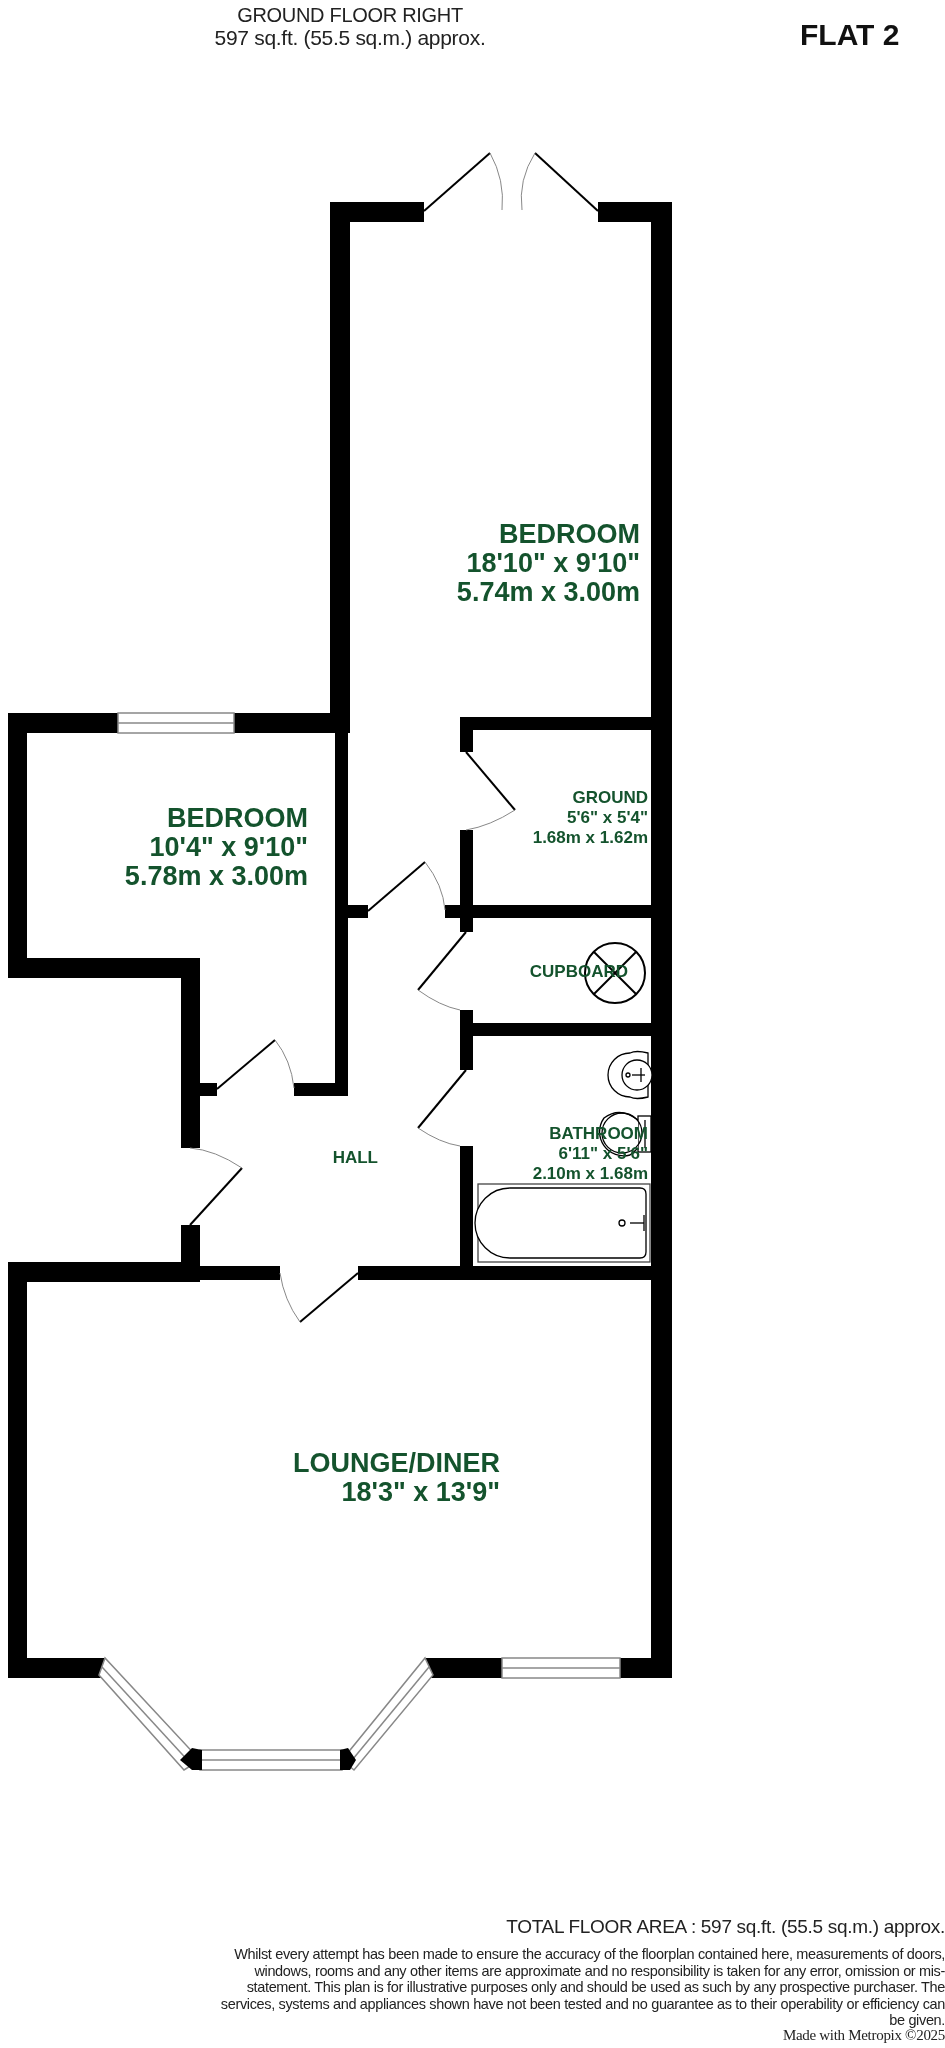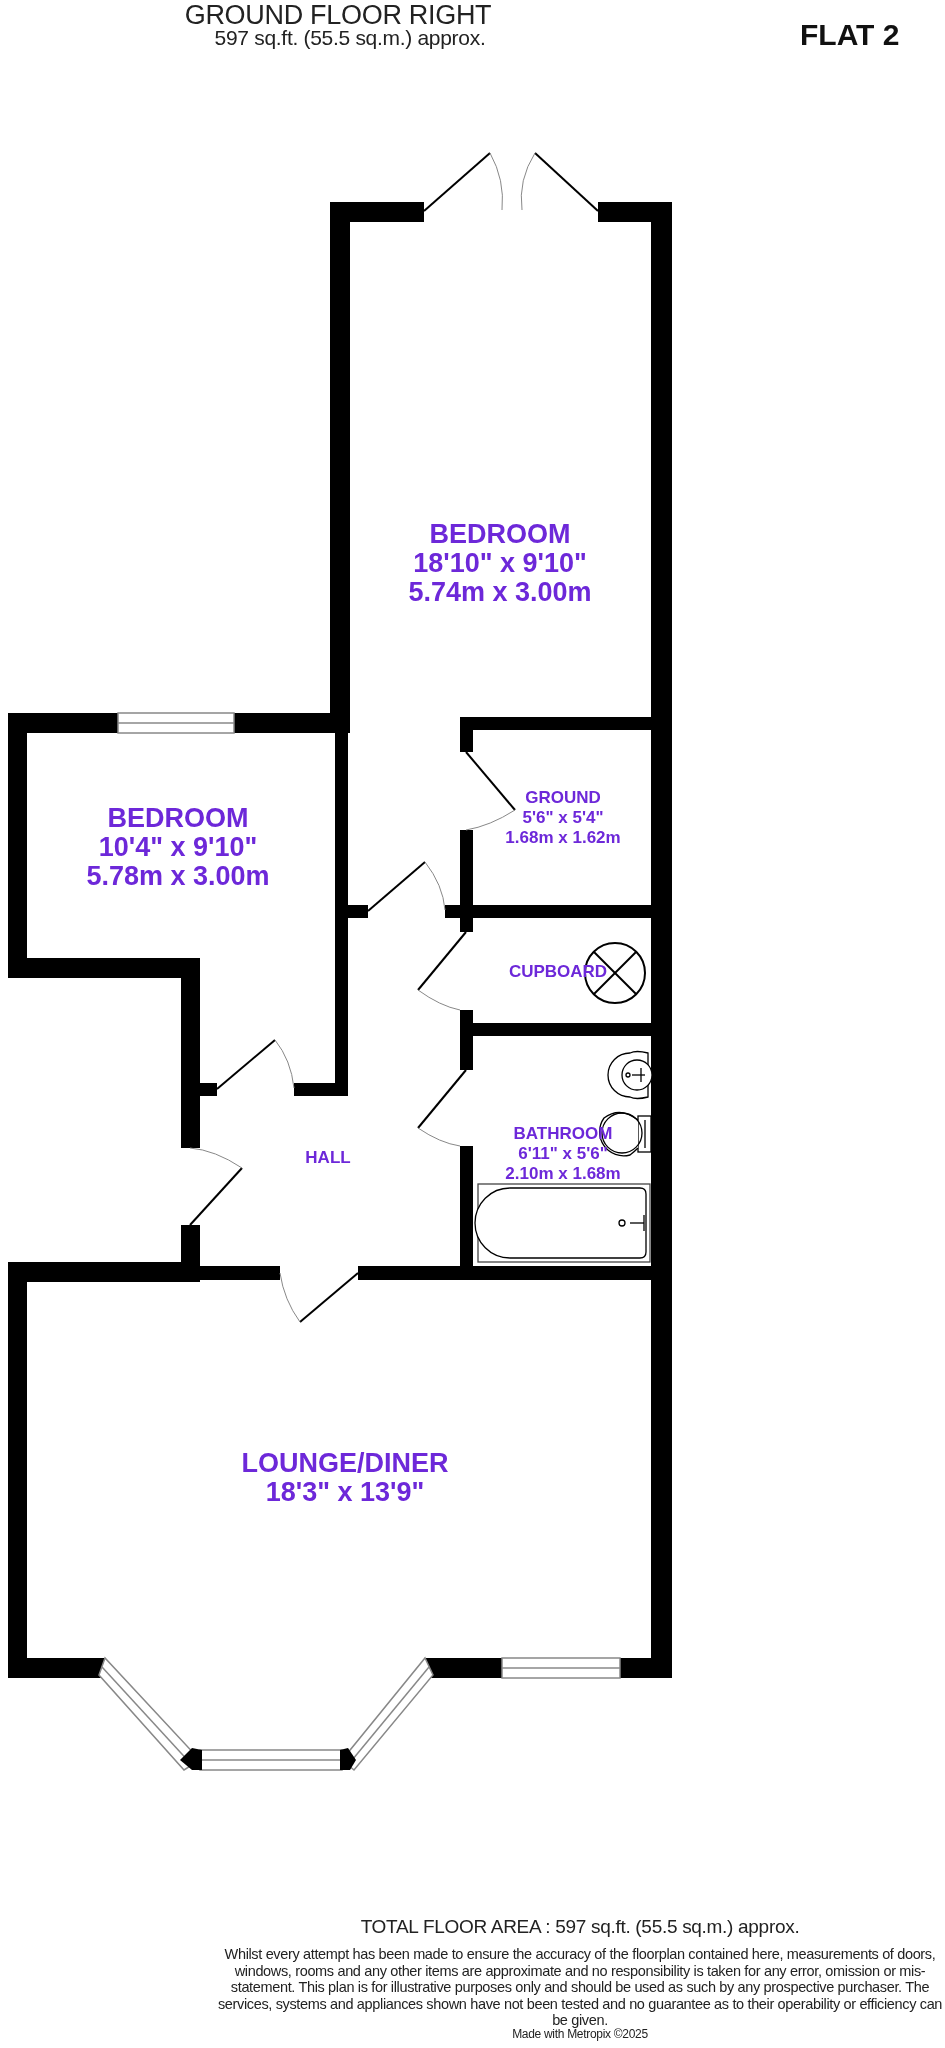--- a/index.html
+++ b/index.html
@@ -1,31 +1,31 @@
 <!DOCTYPE html>
 <html><head>
 <meta charset="utf-8">
 <style>
   html, body { margin: 0; padding: 0; background: #ffffff; }
   body { width: 945px; height: 2048px; position: relative; overflow: hidden; font-family: "Liberation Sans", sans-serif; color: #111; }
   .hdr { position: absolute; text-align: center; color: #222; font-family: "Liberation Sans", sans-serif; }
-  .hdr-floor { left: 138px; top: 4px; width: 400px; font-size: 27px; line-height: 22px; letter-spacing: -0.3px; }
+  .hdr-floor { left: 150px; top: 4px; width: 400px; font-size: 20px; line-height: 22px; letter-spacing: -0.3px; }
   .hdr-area { left: 150px; top: 27px; width: 400px; font-size: 21px; line-height: 22px; letter-spacing: -0.3px; }
   .flat { position: absolute; left: 800px; top: 18px; font-size: 30px; font-weight: bold; letter-spacing: 0px; color: #111; }
   svg.plan { position: absolute; left: 0; top: 0; }
-  .room-label { position: absolute; text-align: center; font-weight: bold; color: #6d28d9; line-height: 1.0; }
+  .room-label { position: absolute; text-align: right; font-weight: bold; color: #14532d; line-height: 1.0; }
   .room-label span { display: block; }
   .lg { font-size: 27px; }
   .lg span { margin-bottom: 2px; }
   .sm { font-size: 17px; }
   .sm span { margin-bottom: 3px; }
-  .footer { position: absolute; left: 215px; width: 730px; text-align: center; color: #222; }
+  .footer { position: absolute; left: 215px; width: 730px; text-align: right; color: #222; }
   .ft-total { top: 1916px; font-size: 19px; letter-spacing: -0.3px; }
   .ft-disc { top: 1946px; font-size: 14.5px; line-height: 16.5px; letter-spacing: -0.35px; }
-  .ft-made { top: 2027px; font-size: 12px; letter-spacing: -0.3px; }
+  .ft-made { top: 2027px; font-size: 15px; letter-spacing: -0.3px; font-family: Liberation Serif, serif; }
 </style>
 </head>
 <body>
 
 <div class="hdr hdr-floor">GROUND FLOOR RIGHT</div>
 <div class="hdr hdr-area">597 sq.ft. (55.5 sq.m.) approx.</div>
 <div class="flat">FLAT 2</div>
 
 <svg class="plan" width="945" height="2048" viewBox="0 0 945 2048" xmlns="http://www.w3.org/2000/svg">
   <g fill="#000">

